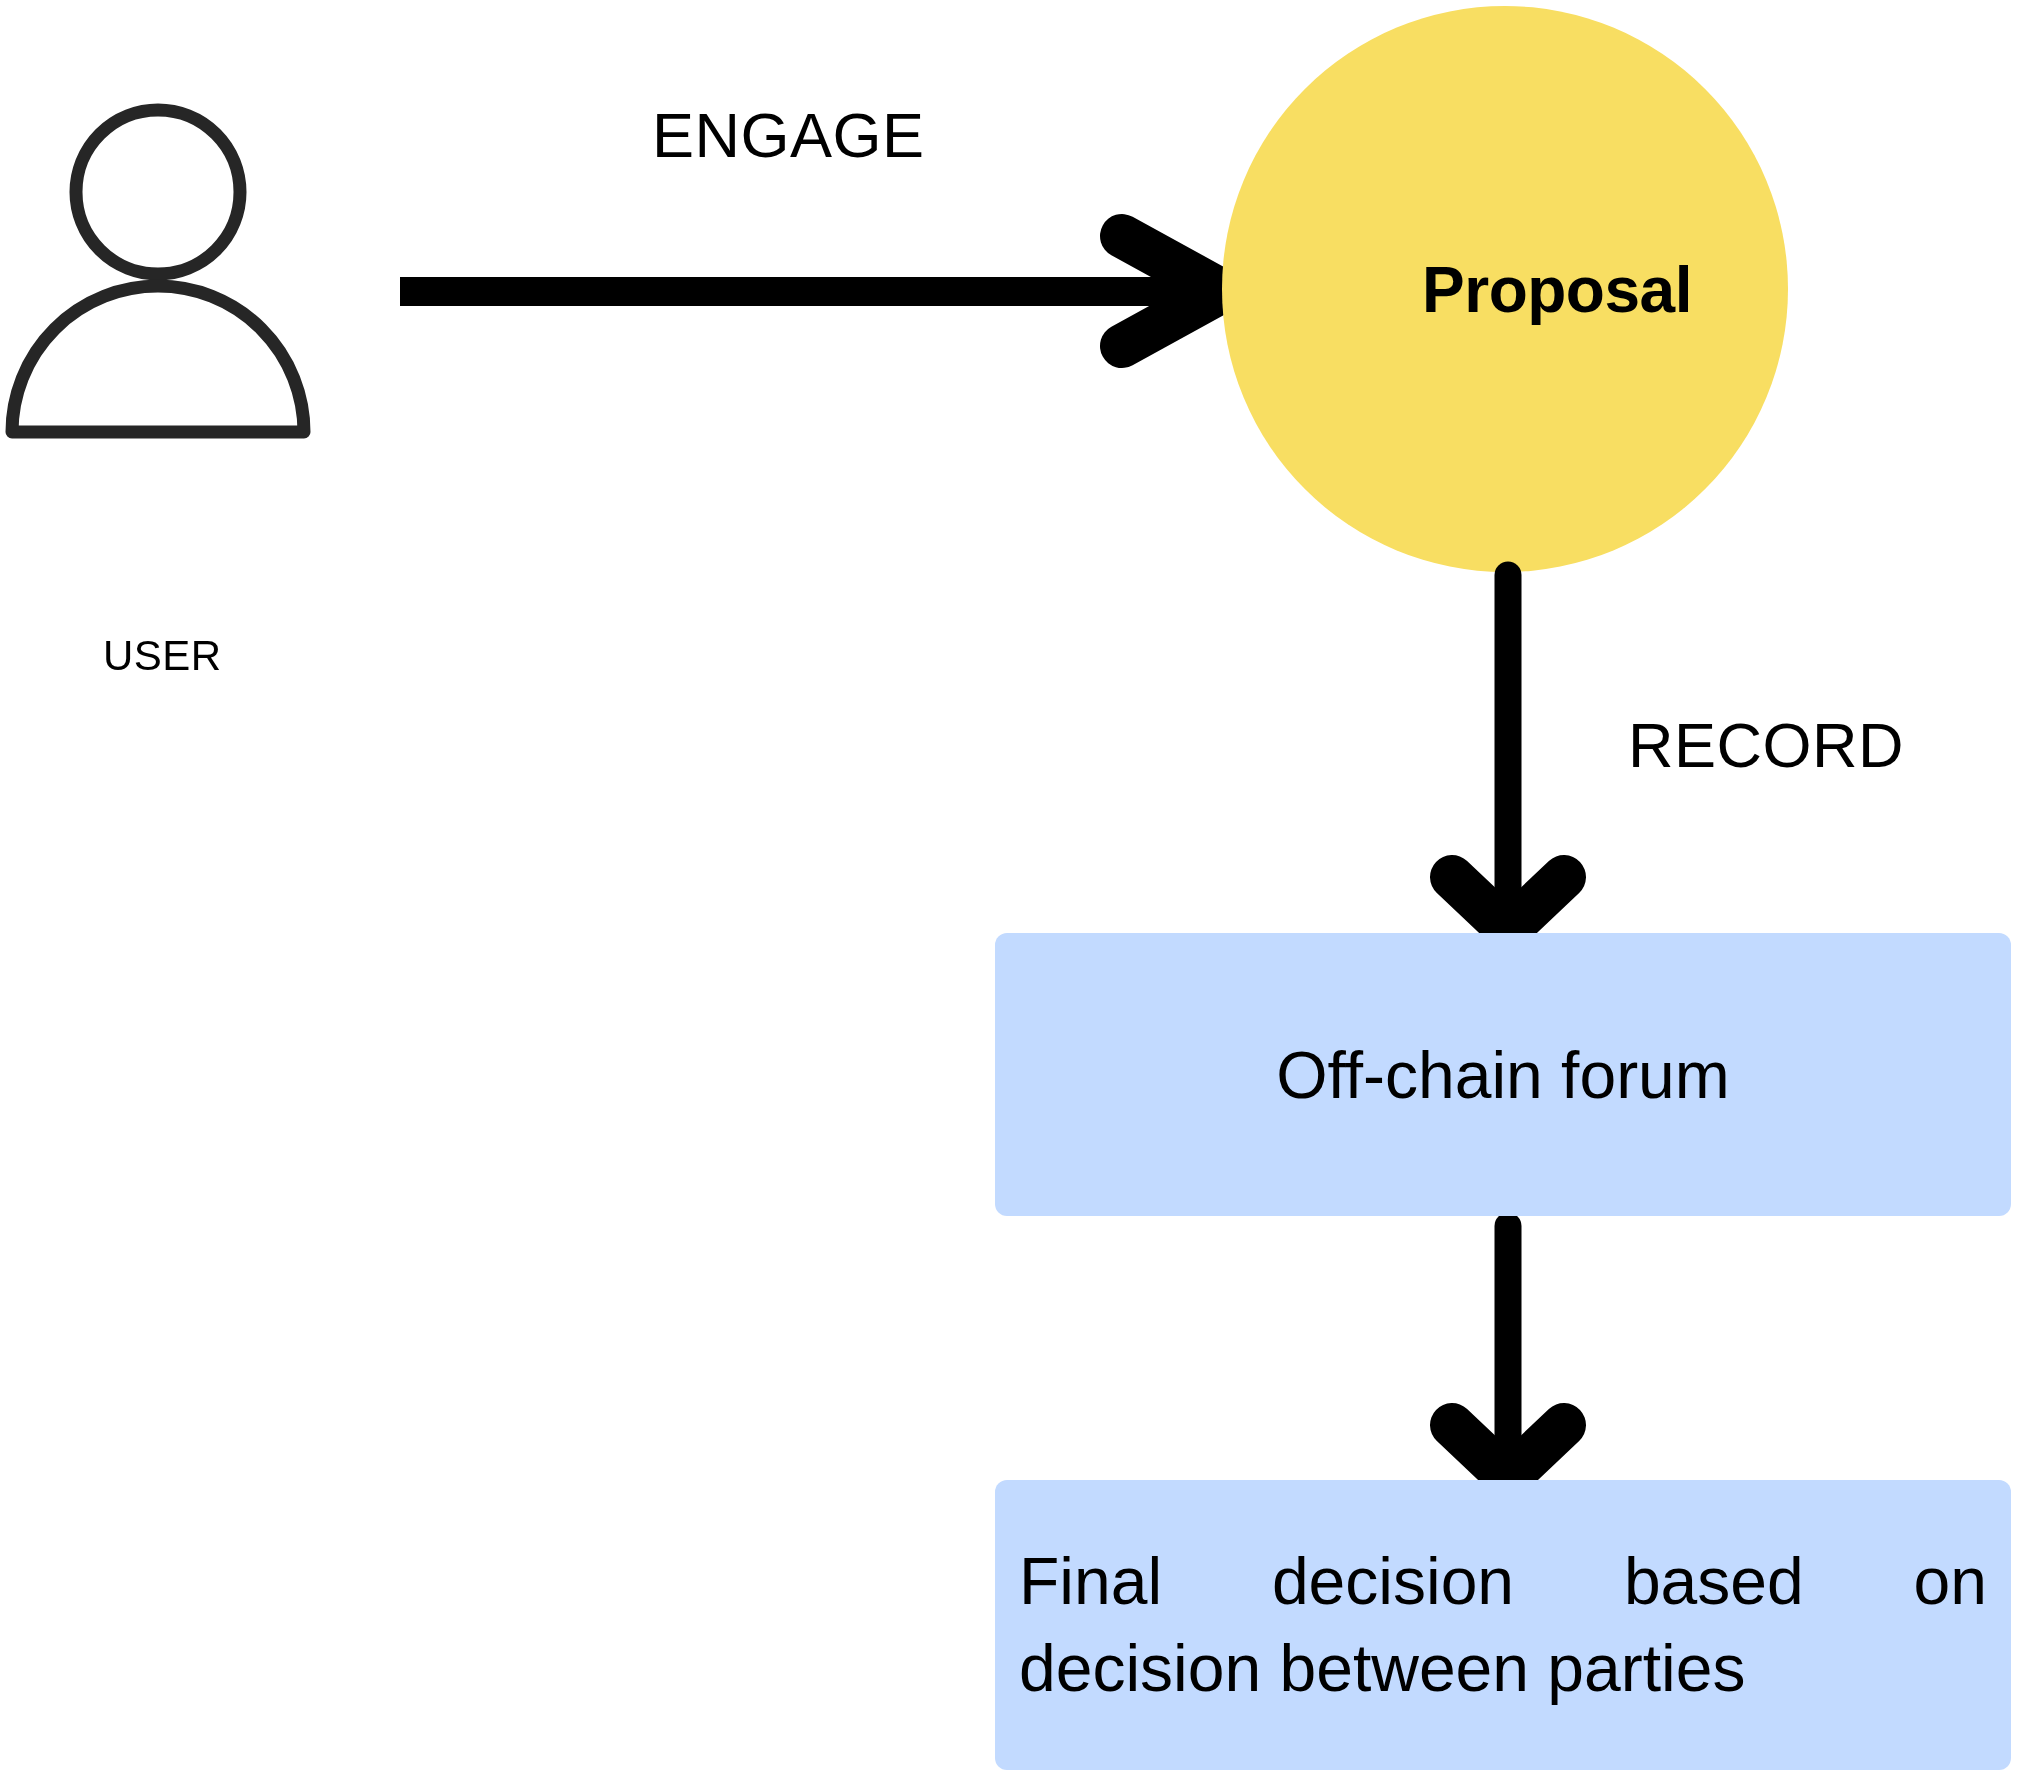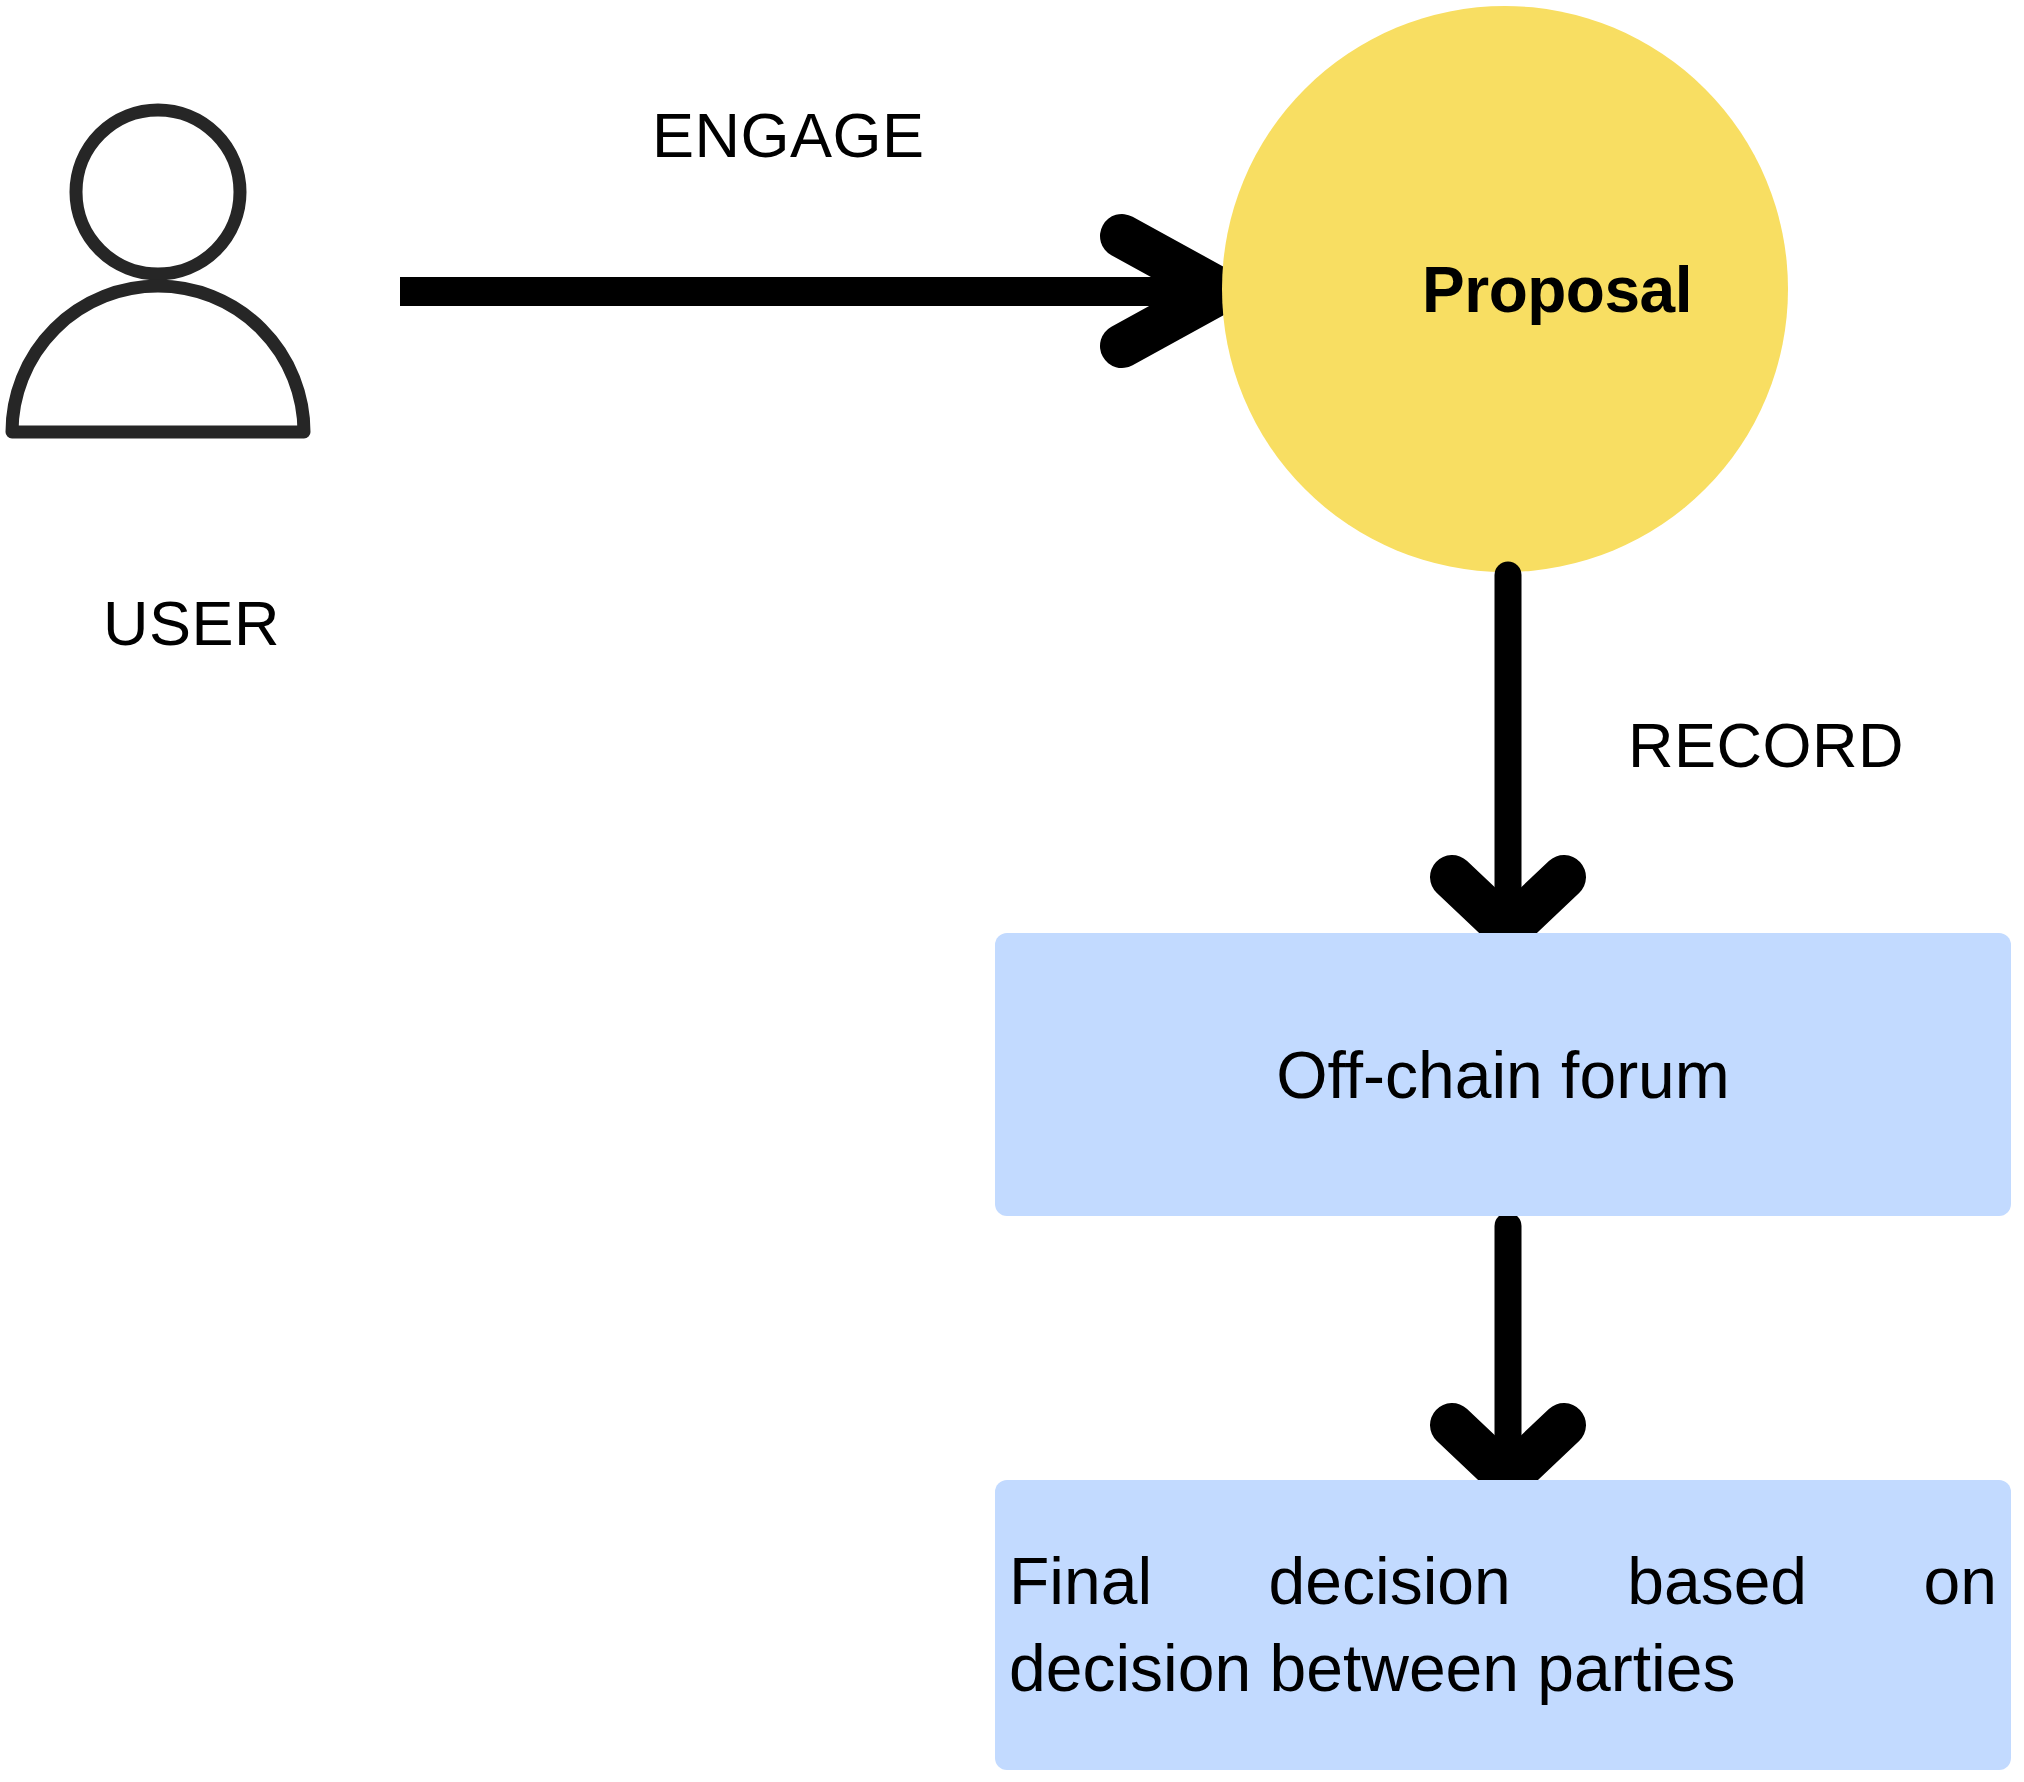--- a/index.html
+++ b/index.html
@@ -41,22 +41,22 @@
     letter-spacing: 0.5px;
   }
   .label-record {
     left: 1628px;
     top: 710px;
     font-size: 63px;
     letter-spacing: 0.5px;
   }
   .label-user {
     left: 103px;
-    top: 588px;
-    font-size: 63px;
+    top: 632px;
+    font-size: 42px;
     letter-spacing: 0.5px;
   }
   .label-proposal {
     left: 1222px;
     top: 255px;
     width: 670px;
     text-align: center;
     font-size: 64px;
     font-weight: bold;
     letter-spacing: -0.5px;
@@ -81,21 +81,21 @@
   .box-forum .box-text {
     font-size: 66px;
     color: #000000;
     text-align: right;
   }
   .box-final {
     left: 995px;
     top: 1480px;
     width: 1016px;
     height: 290px;
-    padding: 0 14px;
+    padding: 0 24px;
     justify-content: center;
   }
   .box-final .box-text {
     font-size: 66px;
     color: #000000;
     width: 100%;
     text-align: justify;
     text-align-last: justify;
     line-height: 1.32;
   }

